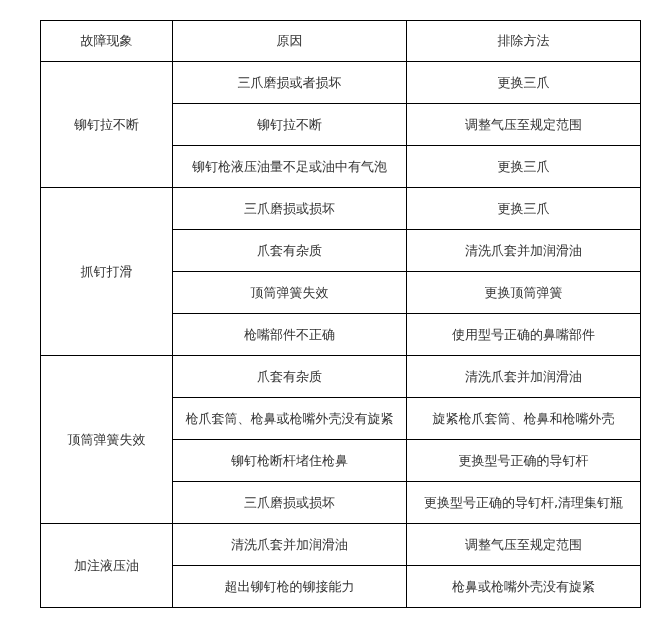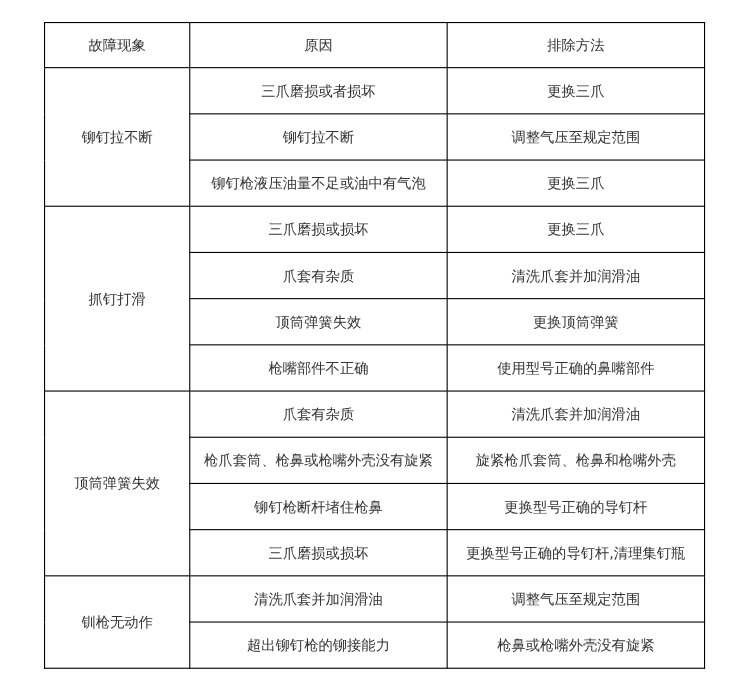--- a/index.html
+++ b/index.html
@@ -104,21 +104,21 @@
       <tr>
         <td>铆钉枪断杆堵住枪鼻</td>
         <td>更换型号正确的导钉杆</td>
       </tr>
       <tr>
         <td>三爪磨损或损坏</td>
         <td>更换型号正确的导钉杆,清理集钉瓶</td>
       </tr>
 
       <tr>
-        <td rowspan="2">钏枪无动作</td>
+        <td rowspan="2">加注液压油</td>
         <td>清洗爪套并加润滑油</td>
         <td>调整气压至规定范围</td>
       </tr>
       <tr>
         <td>超出铆钉枪的铆接能力</td>
         <td>枪鼻或枪嘴外壳没有旋紧</td>
       </tr>
     </tbody>
   </table>
 </div>

